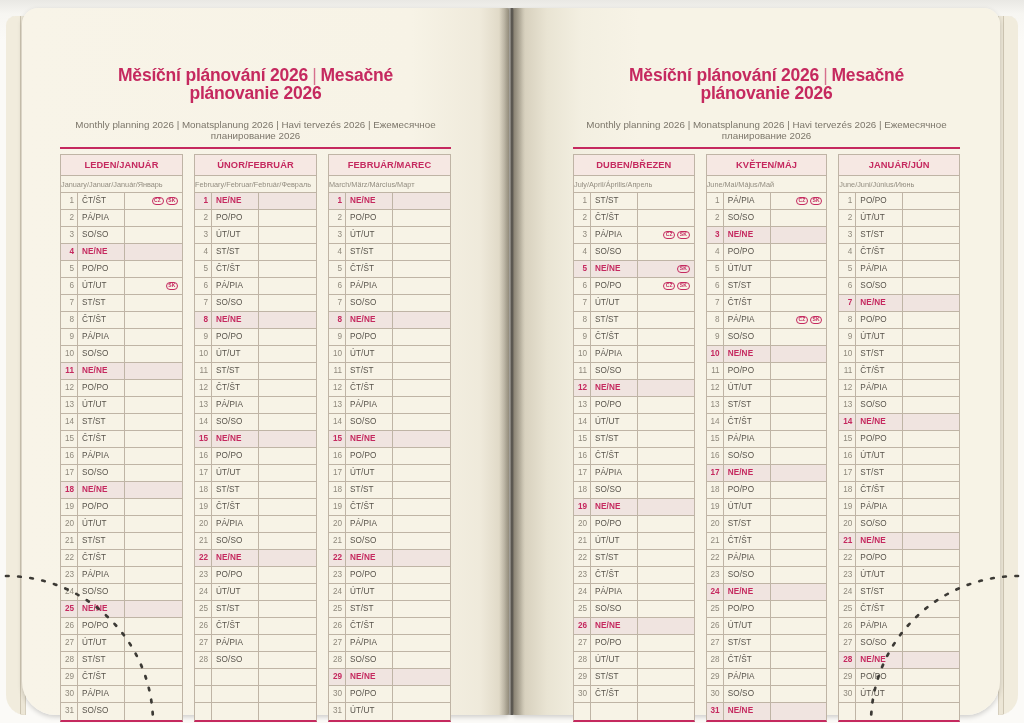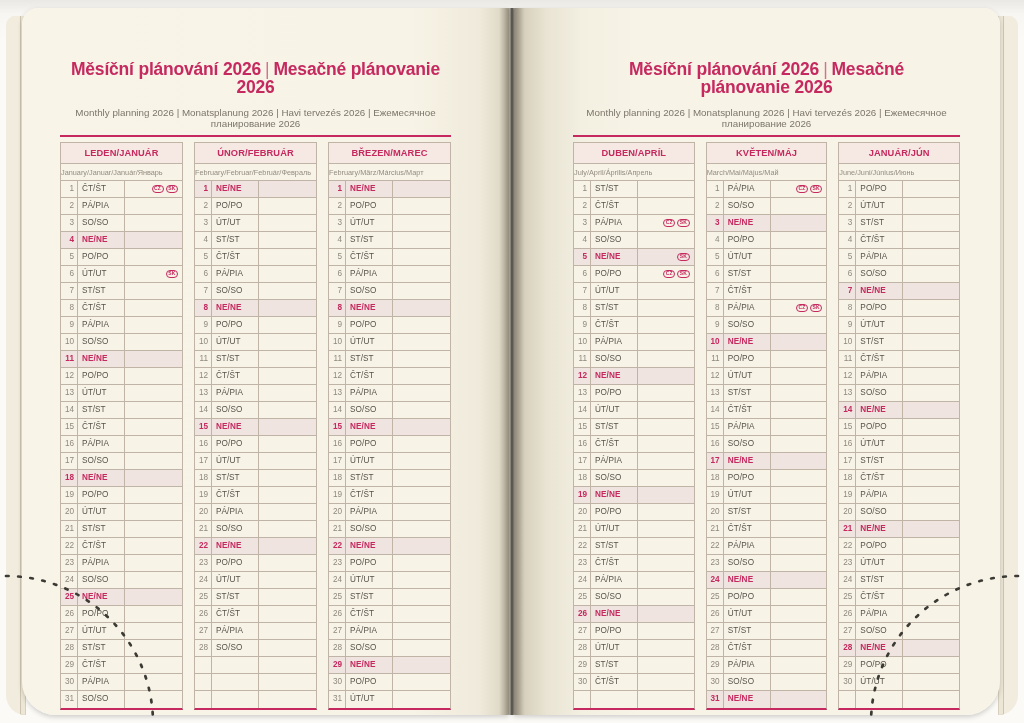--- a/index.html
+++ b/index.html
@@ -34,21 +34,21 @@
     padding:42px 58px 0 38px;
   }
   .page.right{
     left:513px;border-radius:2px 16px 34px 2px;
     background:linear-gradient(to right,#b7af9c 0%,#d6cfbc 2%,#e9e4d3 7%,#f3efe1 14%,#f7f3e6 26%);
     box-shadow:0 2px 5px rgba(0,0,0,.18);
     padding:42px 40px 0 60px;
   }
   .spine{position:absolute;left:499px;top:8px;height:707px;width:26px;pointer-events:none;
     background:linear-gradient(to right,rgba(70,65,55,0) 0%,rgba(70,65,55,.45) 42%,#45413a 50%,rgba(70,65,55,.40) 58%,rgba(70,65,55,0) 100%);}
-  .page-title{font-size:17.5px;font-weight:bold;color:var(--accent);text-align:center;letter-spacing:-.2px;line-height:1.05;margin:10px;}
+  .page-title{font-size:17.5px;font-weight:bold;color:var(--accent);text-align:center;letter-spacing:-.2px;line-height:1.05;margin:16px;}
   .page-title .divider{font-weight:normal;opacity:.65;padding:0 4px;}
   .page-subtitle{font-size:9.8px;color:var(--graytext);text-align:center;margin-top:0;}
   .rule{height:2px;background:var(--accent);margin-top:6px;}
   .months{display:flex;gap:11px;margin-top:5px;}
   .month{flex:1;border:1px solid var(--border);border-bottom:2px solid var(--accent);background:var(--paper);}
   .month-name{height:21px;line-height:21px;text-align:center;background:var(--headband);
     color:var(--accent);font-weight:bold;font-size:9.3px;border-bottom:1px solid var(--border);letter-spacing:.1px;}
   .month-trans{height:17px;line-height:17px;text-align:left;color:#938d80;font-size:7.3px;border-bottom:1px solid var(--border);}
   .day-row{display:flex;height:17px;border-bottom:1px solid var(--border);}
   .day-row:last-child{border-bottom:none;}
@@ -398,22 +398,22 @@
               <div class="cell notes"></div>
             </div>
             <div class="day-row">
               <div class="cell num"></div>
               <div class="cell day"></div>
               <div class="cell notes"></div>
             </div>
           </div>
       </div>
       <div class="month">
-        <div class="month-name">BŘEZEN/MAREC</div>
-        <div class="month-trans">February/März/Március/Март</div>
+        <div class="month-name">FEBRUÁR/MAREC</div>
+        <div class="month-trans">March/März/Március/Март</div>
         <div>
             <div class="day-row sunday">
               <div class="cell num">1</div>
               <div class="cell day">NE/NE</div>
               <div class="cell notes"></div>
             </div>
             <div class="day-row">
               <div class="cell num">2</div>
               <div class="cell day">PO/PO</div>
               <div class="cell notes"></div>
@@ -567,21 +567,21 @@
       </div>
     </div>
   </div>
 
   <div class="page right">
     <h1 class="page-title"><span>Měsíční plánování 2026</span><span class="divider">|</span><span>Mesačné plánovanie 2026</span></h1>
     <div class="page-subtitle">Monthly planning 2026 | Monatsplanung 2026 | Havi tervezés 2026 | Ежемесячное планирование 2026</div>
     <div class="rule"></div>
     <div class="months">
       <div class="month">
-        <div class="month-name">DUBEN/APRÍL</div>
+        <div class="month-name">DUBEN/BŘEZEN</div>
         <div class="month-trans">July/April/Április/Апрель</div>
         <div>
             <div class="day-row">
               <div class="cell num">1</div>
               <div class="cell day">ST/ST</div>
               <div class="cell notes"></div>
             </div>
             <div class="day-row">
               <div class="cell num">2</div>
               <div class="cell day">ČT/ŠT</div>
@@ -737,21 +737,21 @@
             </div>
             <div class="day-row">
               <div class="cell num"></div>
               <div class="cell day"></div>
               <div class="cell notes"></div>
             </div>
           </div>
       </div>
       <div class="month">
         <div class="month-name">KVĚTEN/MÁJ</div>
-        <div class="month-trans">March/Mai/Május/Май</div>
+        <div class="month-trans">June/Mai/Május/Май</div>
         <div>
             <div class="day-row">
               <div class="cell num">1</div>
               <div class="cell day">PÁ/PIA</div>
               <div class="cell notes">
                 <span class="badge">CZ</span>
                 <span class="badge">SK</span>
               </div>
             </div>
             <div class="day-row">

